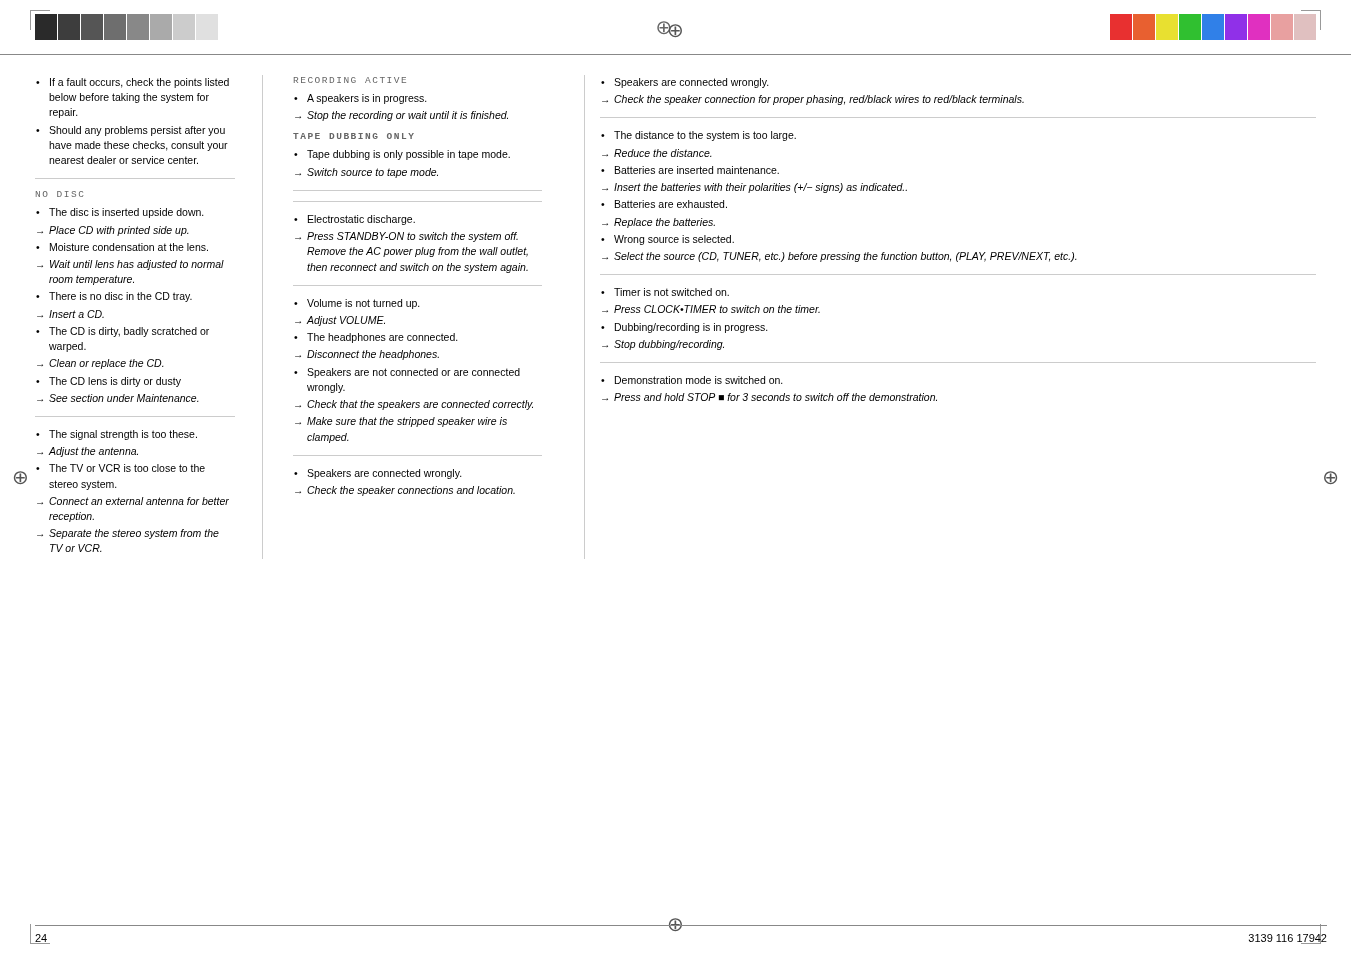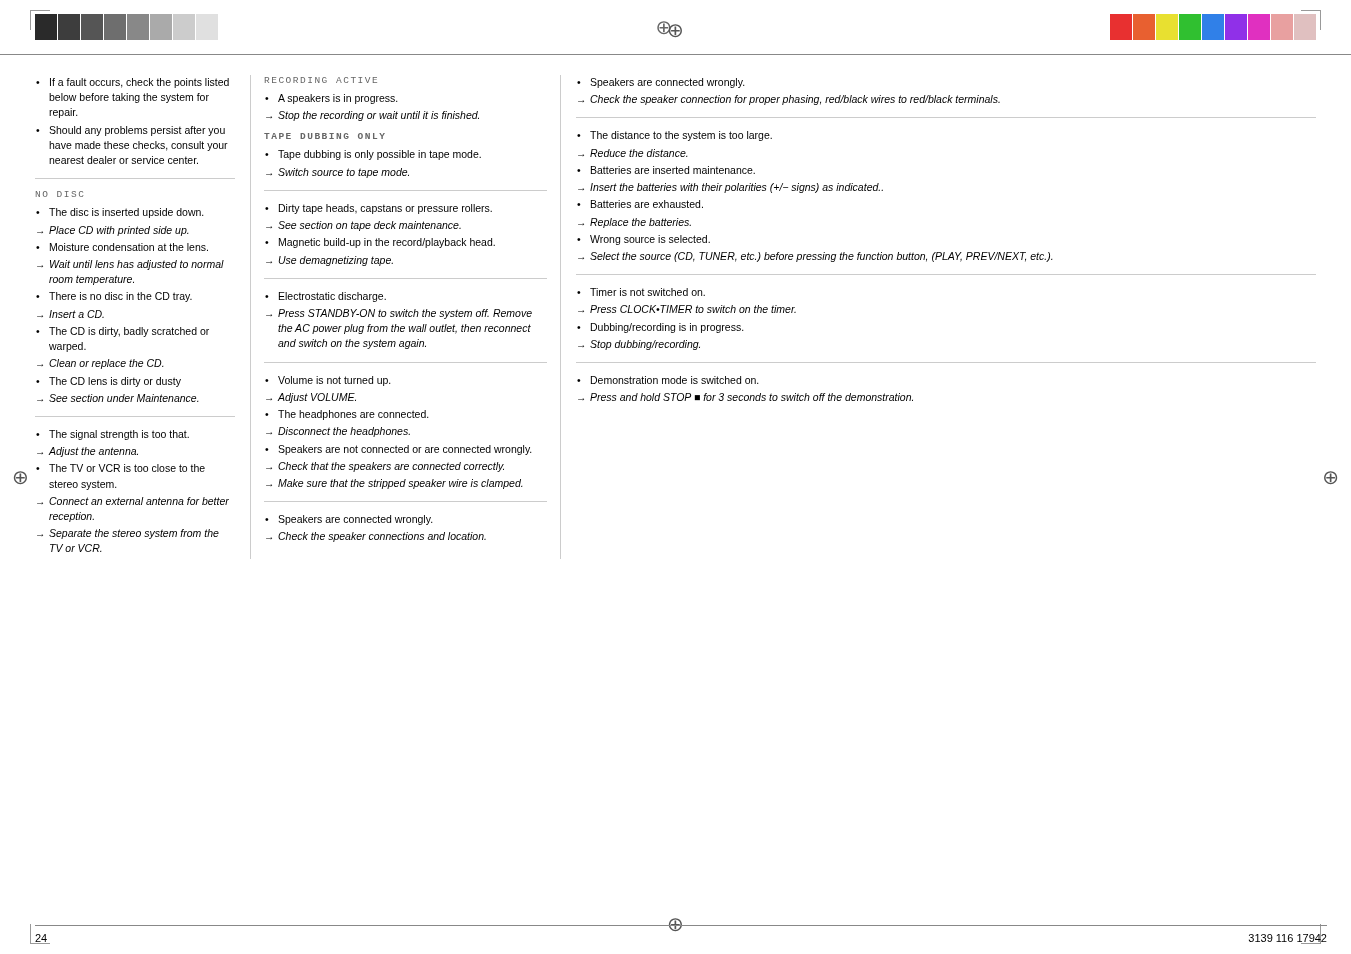--- a/index.html
+++ b/index.html
@@ -89,34 +89,34 @@
     }
 
     .deco-center {
       font-size: 20px;
       color: #666;
     }
 
     .main-content {
       display: flex;
       padding: 15px 35px 80px 35px;
-      gap: 0;
+      gap: 12px;
       position: relative;
     }
 
     .col-left {
       width: 215px;
       flex-shrink: 0;
       padding-right: 15px;
     }
 
     .col-mid {
       width: 310px;
       flex-shrink: 0;
-      padding: 0 13px;
+      padding: 0 30px;
       border-left: 1px solid #ccc;
     }
 
     .col-right {
       flex: 1;
       padding-left: 15px;
       border-left: 1px solid #ccc;
     }
 
     ul.items {
@@ -236,21 +236,21 @@
           <li class="a">Insert a CD.</li>
           <li class="b">The CD is dirty, badly scratched or warped.</li>
           <li class="a">Clean or replace the CD.</li>
           <li class="b">The CD lens is dirty or dusty</li>
           <li class="a">See section under Maintenance.</li>
         </ul>
 
       <hr class="h-rule">
 
       <ul class="items" id="signal-list">
-          <li class="b">The signal strength is too that.</li>
+          <li class="b">The signal strength is too these.</li>
           <li class="a">Adjust the antenna.</li>
           <li class="b">The TV or VCR is too close to the stereo system.</li>
           <li class="a">Connect an external antenna for better reception.</li>
           <li class="a">Separate the stereo system from the TV or VCR.</li>
         </ul>
     </div>
 
     <div class="col-mid">
 
       <div class="sec-header">RECORDING ACTIVE</div>
@@ -260,26 +260,20 @@
         </ul>
 
       <div class="sec-header" style="margin-top:8px;font-weight:bold;">TAPE DUBBING ONLY</div>
       <ul class="items" id="tape-list">
           <li class="b">Tape dubbing is only possible in tape mode.</li>
           <li class="a">Switch source to tape mode.</li>
         </ul>
 
       <hr class="h-rule">
 
-      <ul class="items" id="dirty-list">
-          <li class="b">Dirty tape heads, capstans or pressure rollers.</li>
-          <li class="a">See section on tape deck maintenance.</li>
-          <li class="b">Magnetic build-up in the record/playback head.</li>
-          <li class="a">Use demagnetizing tape.</li>
-        </ul>
 
       <hr class="h-rule">
 
       <ul class="items" id="electrostatic-list">
           <li class="b">Electrostatic discharge.</li>
           <li class="a">Press STANDBY-ON to switch the system off. Remove the AC power plug from the wall outlet, then reconnect and switch on the system again.</li>
         </ul>
 
       <hr class="h-rule">
 

